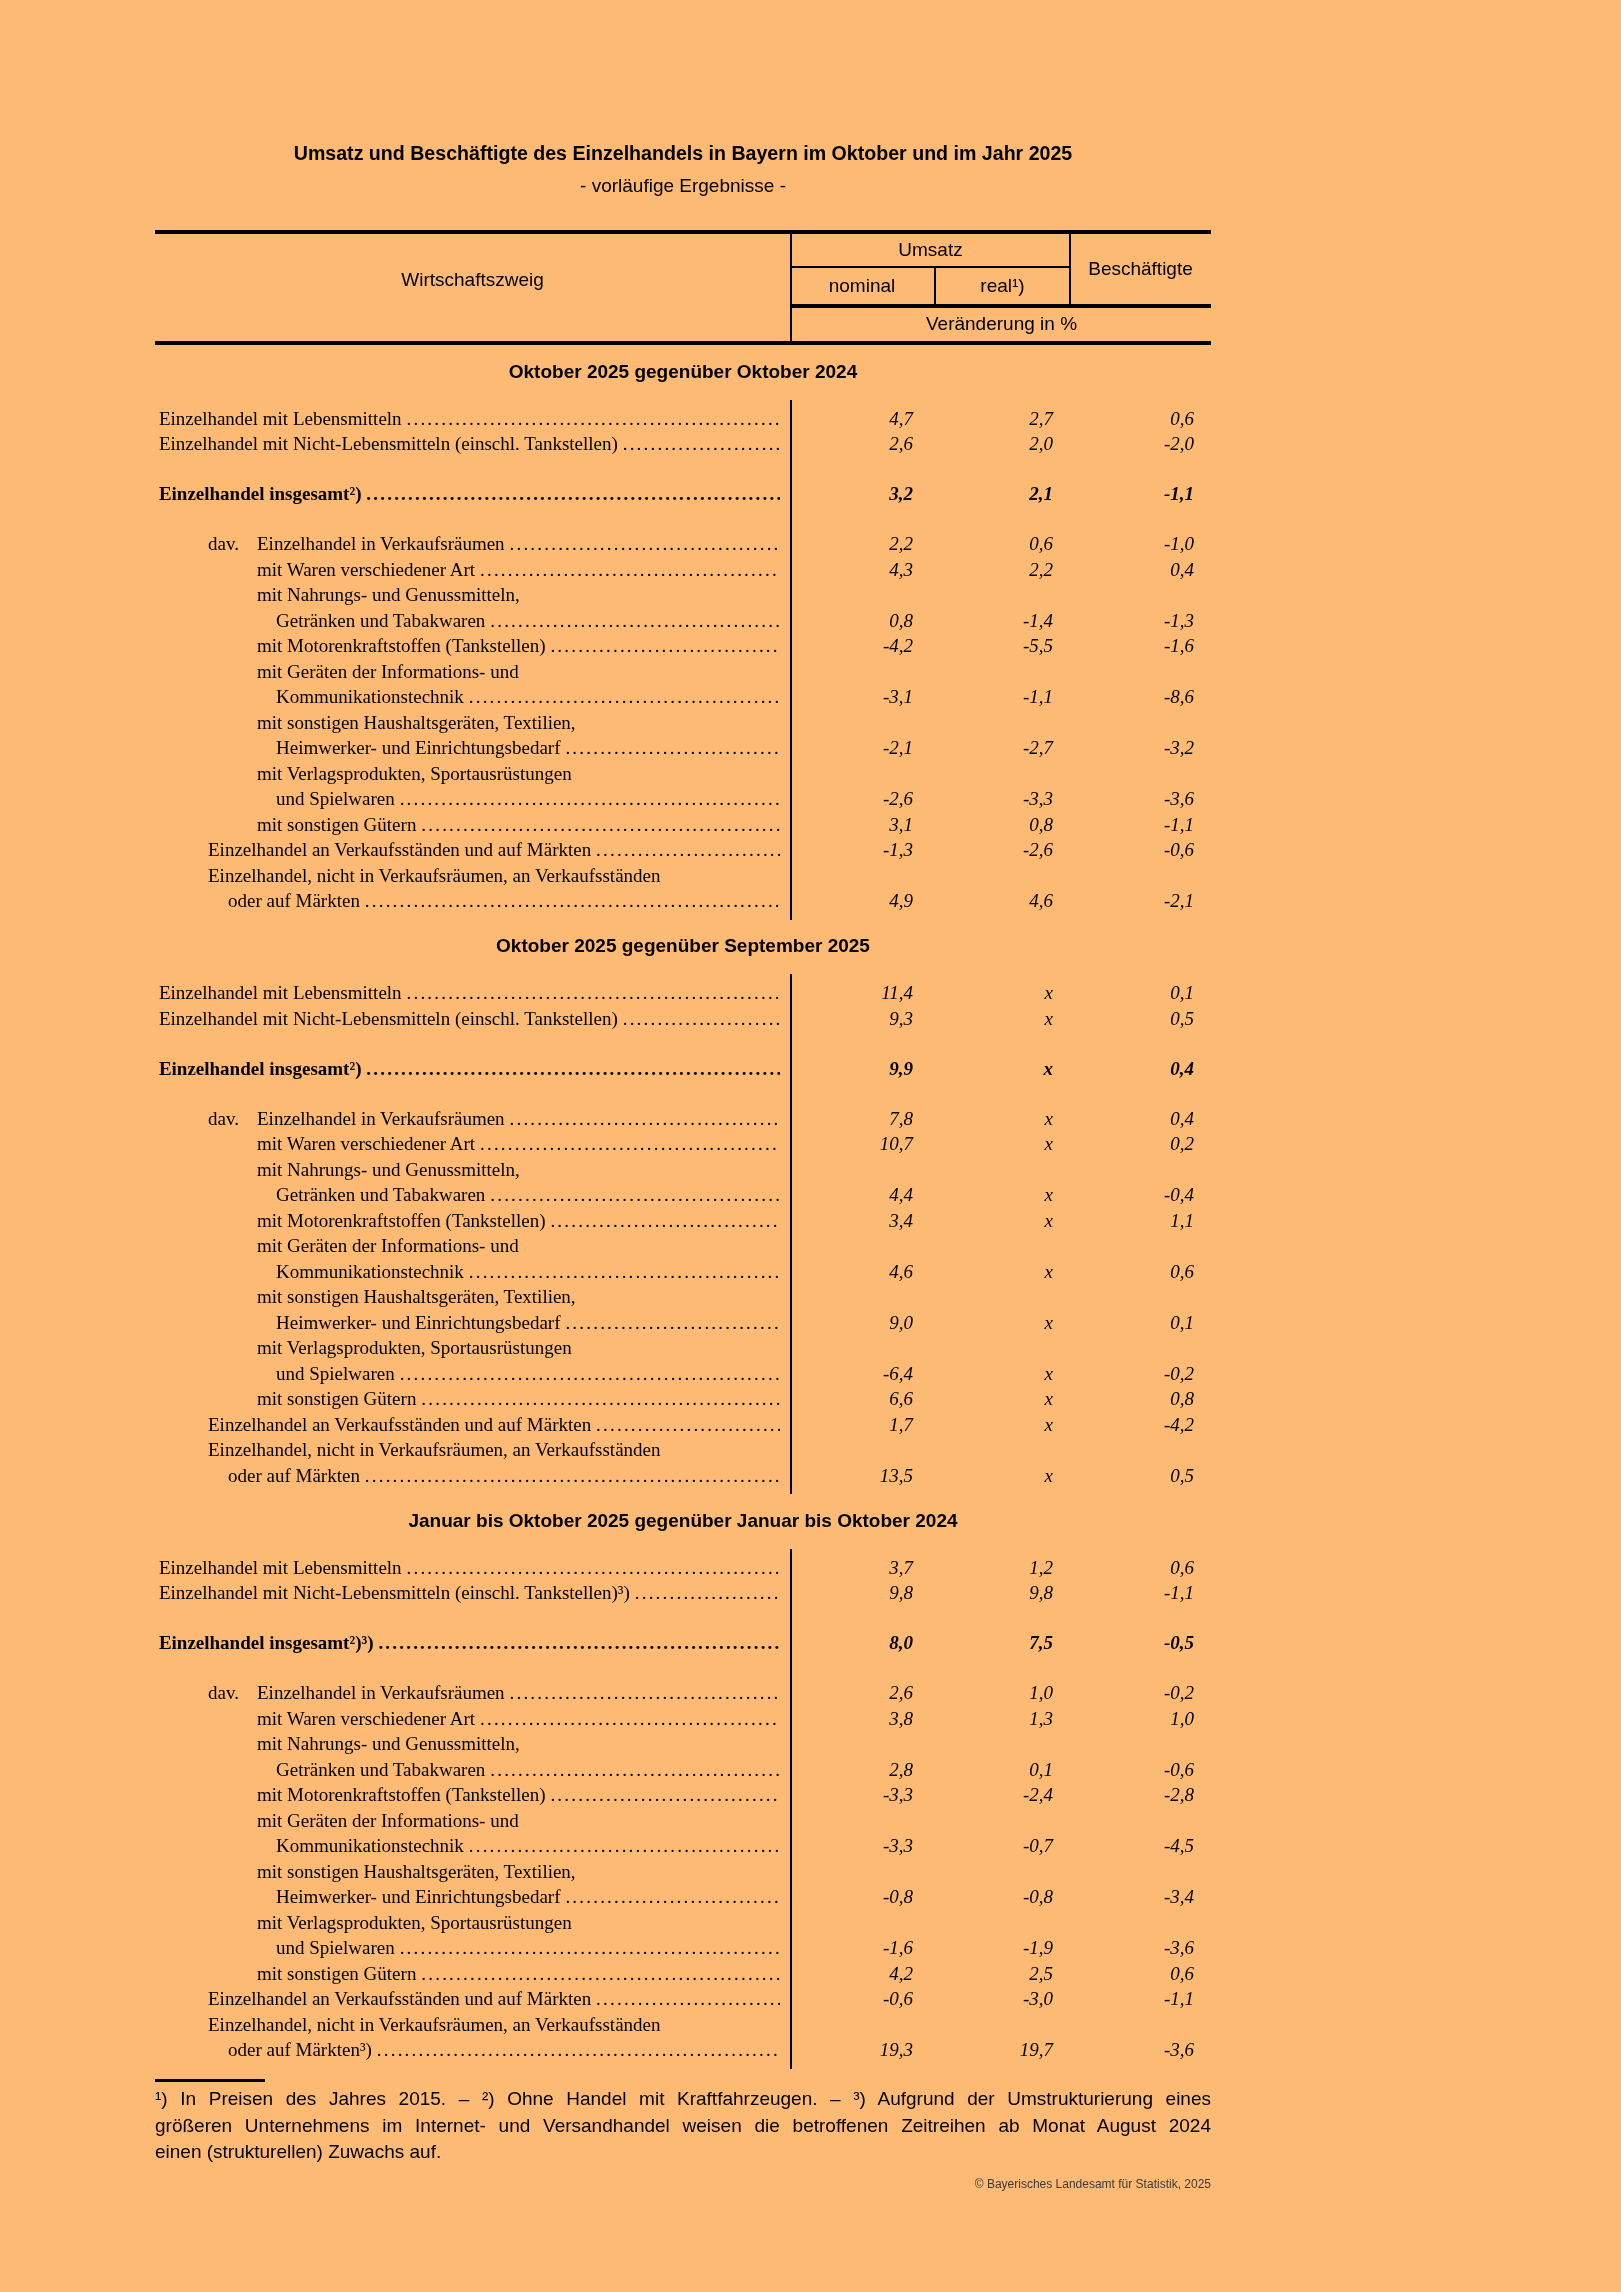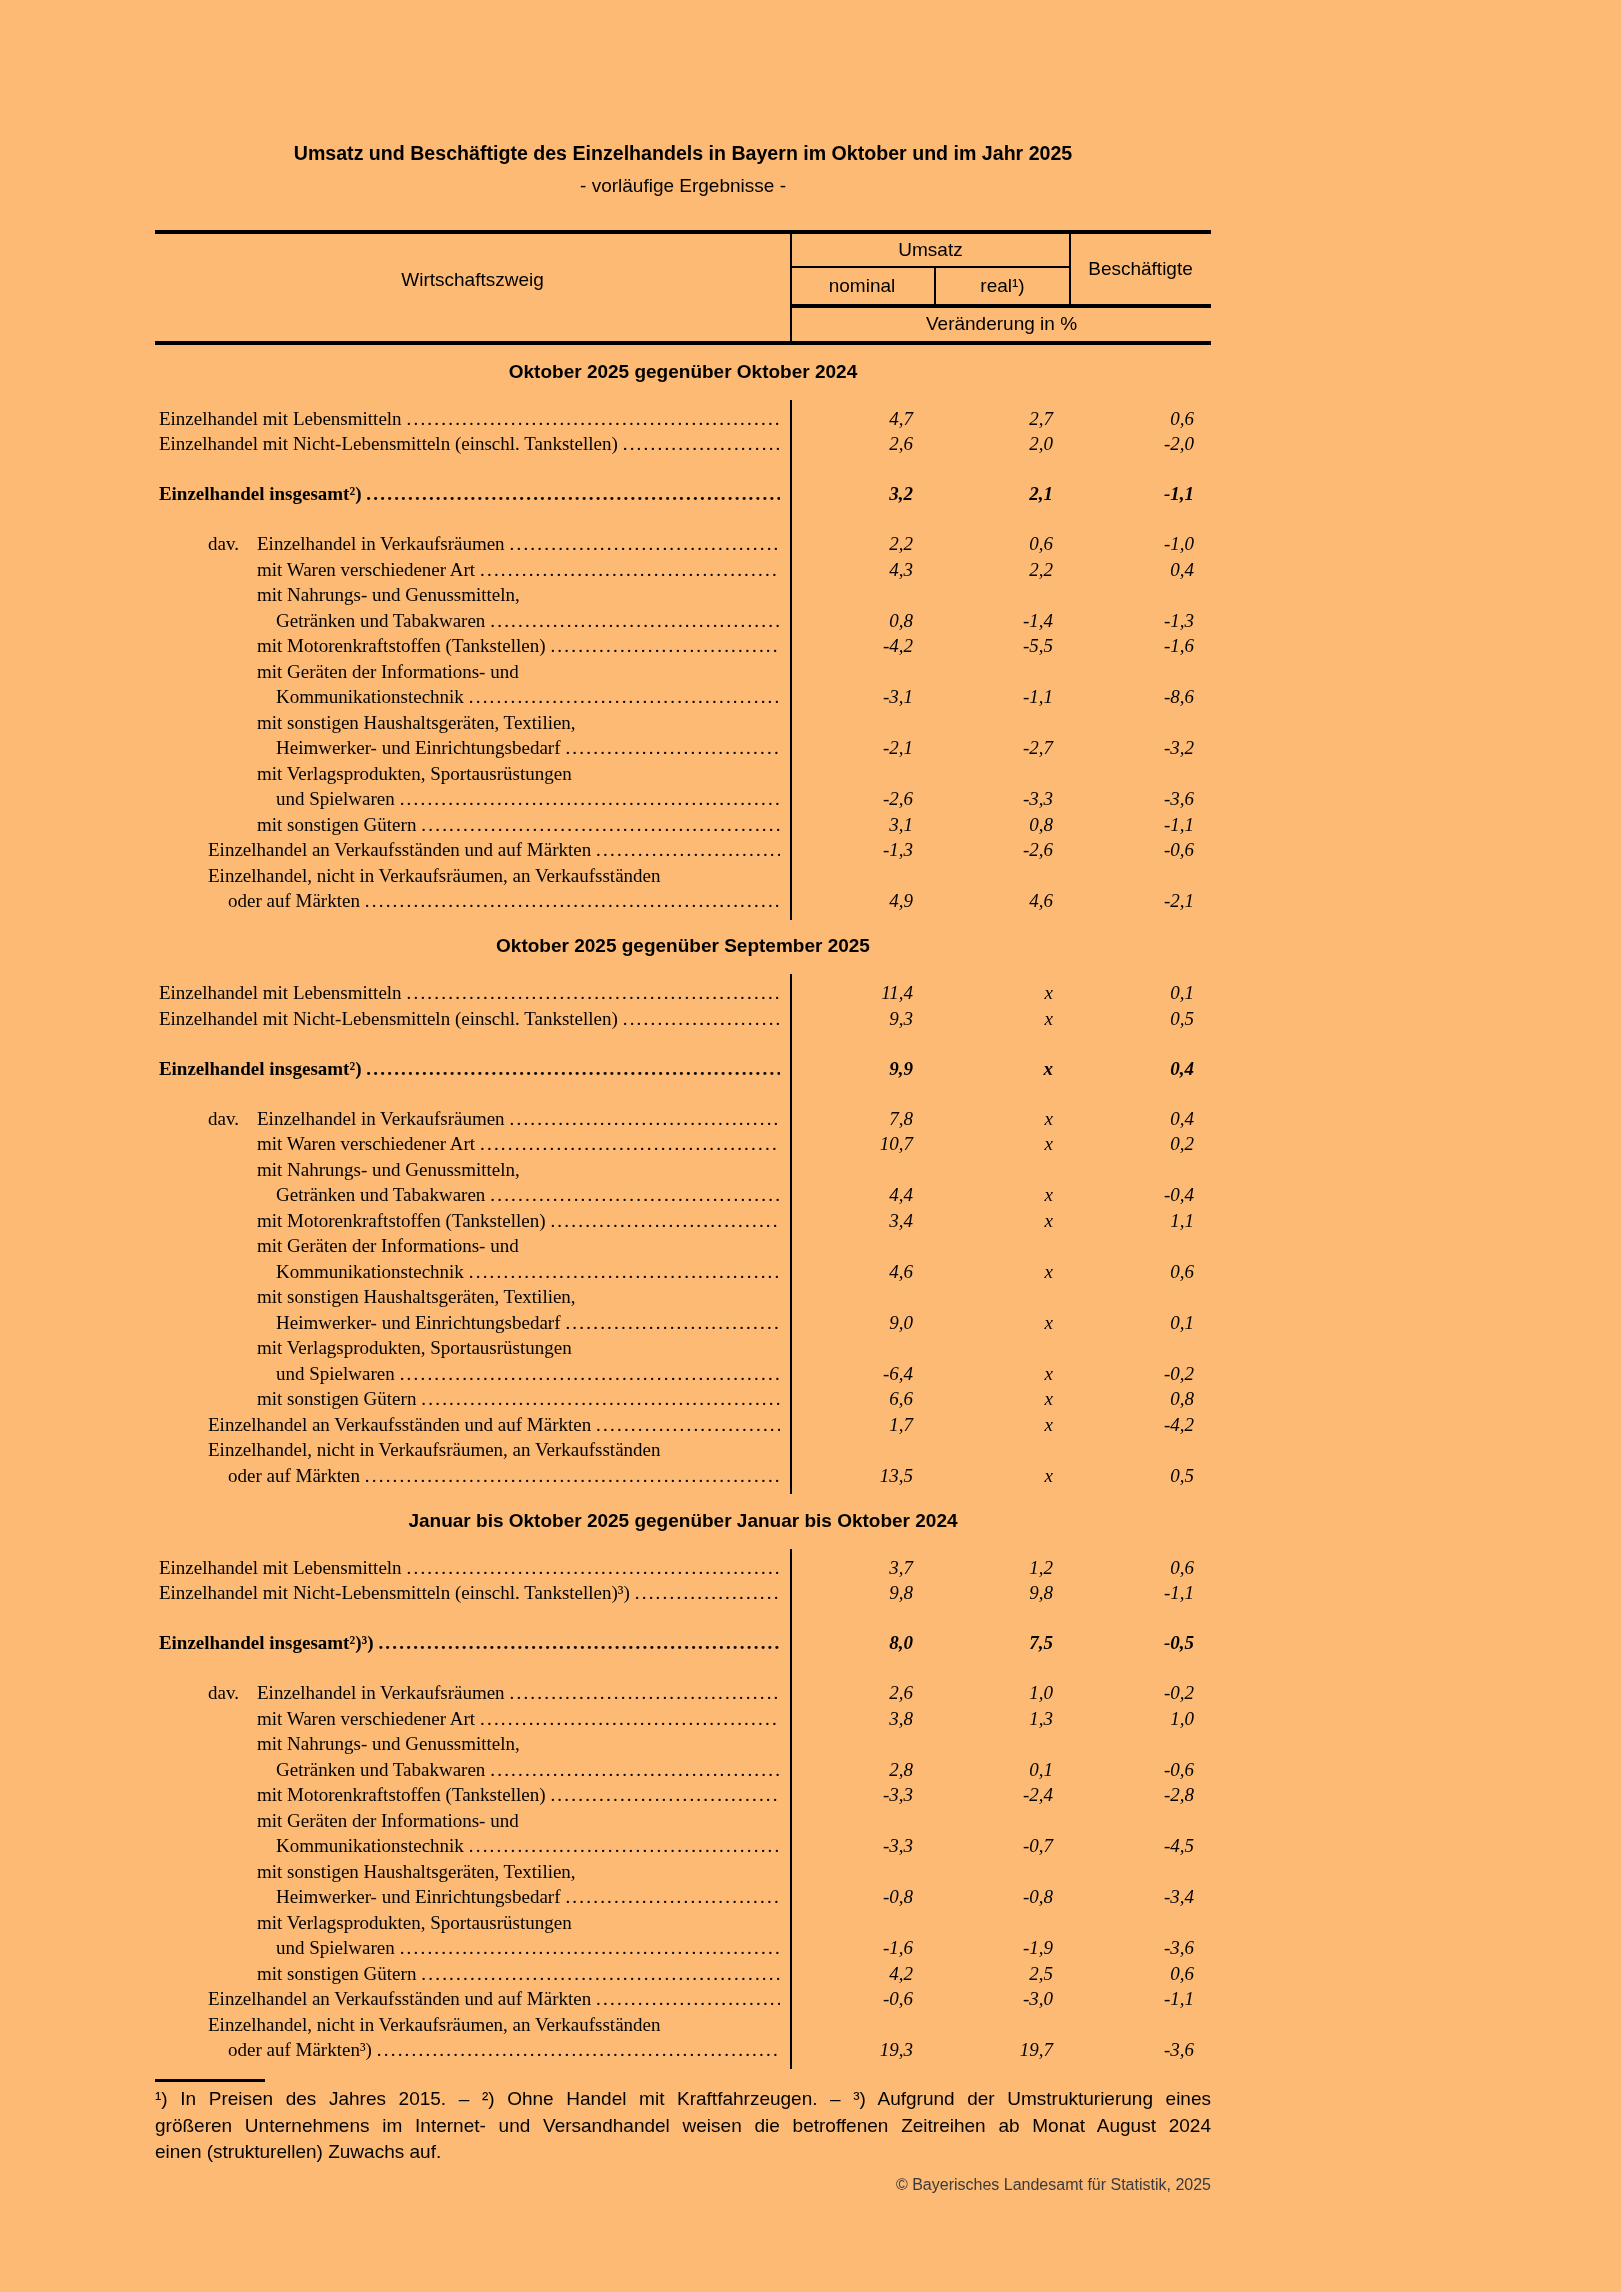--- a/index.html
+++ b/index.html
@@ -44,21 +44,21 @@
   .dots{flex:1;overflow:hidden;white-space:nowrap;margin:0 11.8px 0 4.9px;}
   .dots::after{content:"..........................................................................................................................................................................................................";letter-spacing:2.2px;font-size:19px;}
   .val{text-align:right;font-style:italic;box-sizing:border-box;}
   .v-nominal{width:121px;}
   .v-real{width:140px;}
   .v-besch{width:141px;}
   
   .foot-rule{width:110px;height:2.9px;background:#000;margin-top:9.8px;}
   .footnotes{margin-top:4.9px;font-size:19px;line-height:26.5px;}
   .fline.just{text-align:justify;text-align-last:justify;}
-  .copyright{margin-top:7.8px;text-align:right;font-size:16px;color:#3a3a3a;line-height:21.6px;}
+  .copyright{margin-top:7.8px;text-align:right;font-size:12px;color:#3a3a3a;line-height:21.6px;}
 </style>
 </head>
 <body>
 
 <div class="page">
   <div class="content">
 
     <div class="title">Umsatz und Beschäftigte des Einzelhandels in Bayern im Oktober und im Jahr 2025</div>
     <div class="subtitle">- vorläufige Ergebnisse -</div>
 

